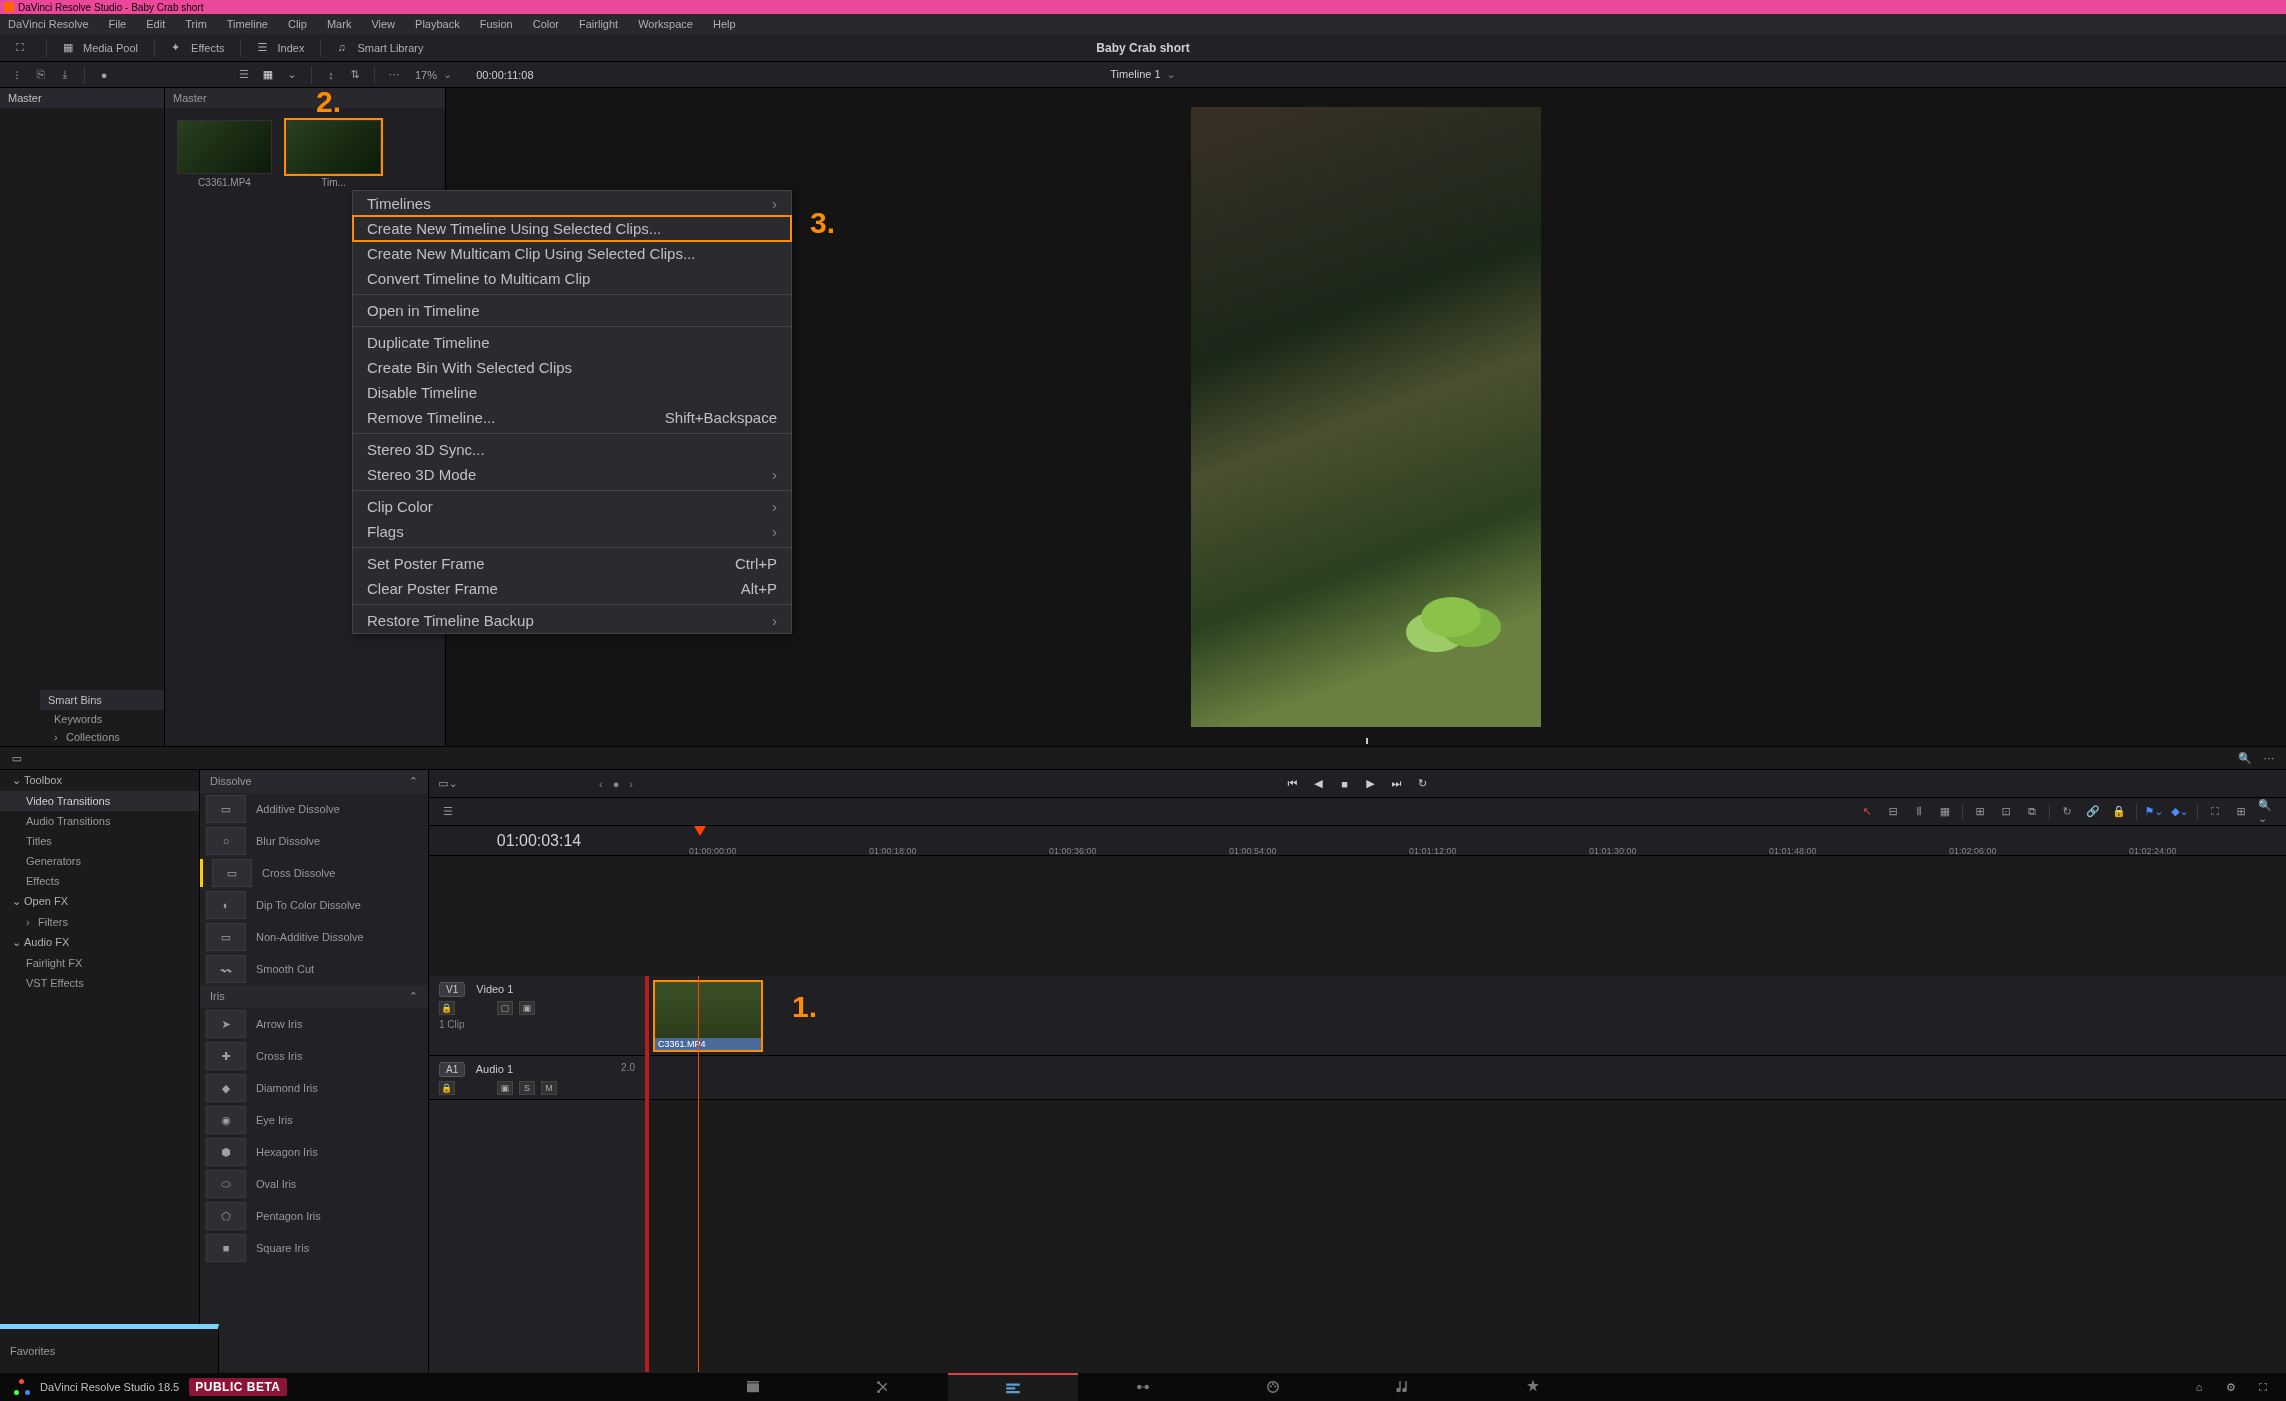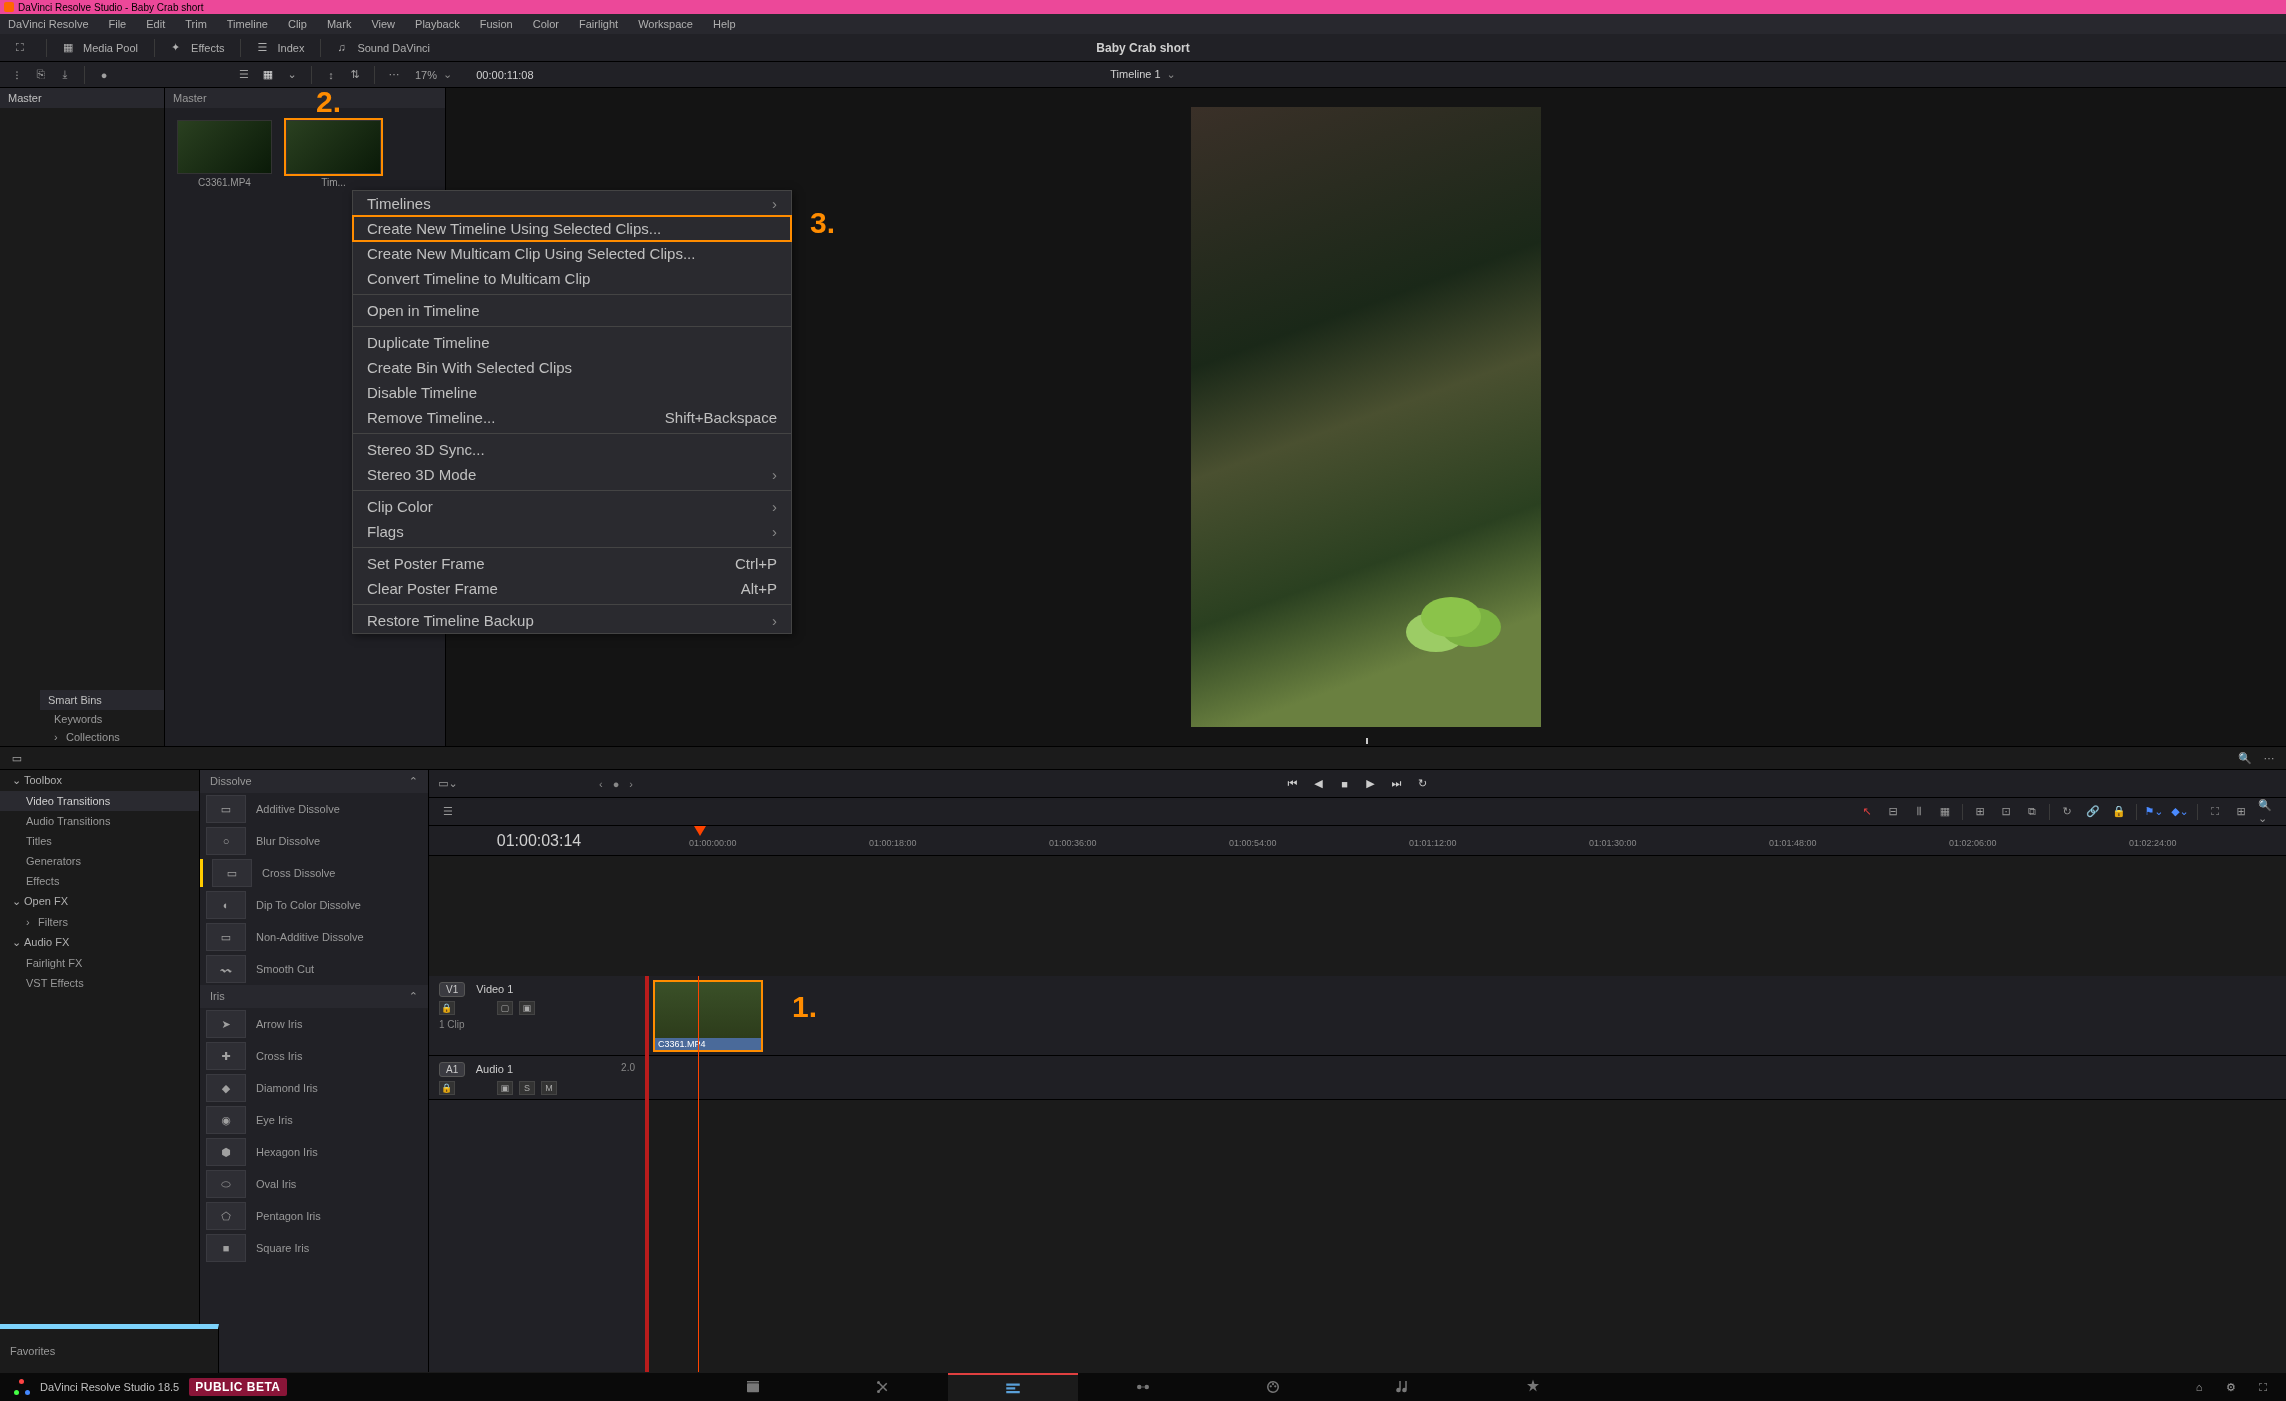--- a/index.html
+++ b/index.html
@@ -62,21 +62,21 @@
 .transport-btns div { width: 14px; height: 14px; color: #ccc; cursor: pointer; display:flex; align-items:center; justify-content:center; }
 .tl-tools-row { height: 28px; background: #1f1f24; display: flex; align-items: center; padding: 0 10px; gap: 8px; border-bottom: 1px solid #000; justify-content: flex-end; }
 .tl-tools-left { margin-right: auto; display: flex; gap: 8px; }
 .tl-tool-ico { width: 18px; height: 16px; color: #999; cursor: pointer; display:flex; align-items:center; justify-content:center; }
 .tl-tool-ico.red { color: #e04040; }
 .tl-tool-sep { width: 1px; height: 16px; background: #3a3a3a; }
 
 .tl-ruler-row { height: 30px; display: flex; background: #1f1f24; border-bottom: 1px solid #000; }
 .tl-tc-display { width: 220px; display: flex; align-items: center; justify-content: center; color: #d0d0d0; font-size: 16px; }
 .tl-ruler { flex: 1; position: relative; display: flex; align-items: center; }
-.ruler-mark { position: absolute; top: 12px; font-size: 9px; color: #888; }
+.ruler-mark { position: absolute; top: 20px; font-size: 9px; color: #888; }
 .playhead { position: absolute; top: 0; left: 45px; width: 12px; height: 10px; background: #ff4400; clip-path: polygon(0 0, 100% 0, 50% 100%); }
 
 .tl-tracks { flex: 1; display: flex; background: #1b1b1b; position: relative; }
 .track-headers { width: 220px; background: #212126; border-right: 4px solid #b91c1c; }
 .track-header { border-bottom: 1px solid #000; padding: 6px 10px; }
 .track-header.video { height: 80px; }
 .track-header.audio { height: 44px; }
 .track-badge { display: inline-block; background: #3a3a40; border: 1px solid #555; border-radius: 3px; padding: 1px 6px; font-size: 10px; color: #ccc; margin-right: 8px; }
 .track-name { color: #ccc; font-size: 11px; }
 .track-sub { font-size: 10px; color: #888; margin-top: 4px; }
@@ -158,21 +158,21 @@
       <span>Effects</span>
     </div>
   <div class="tool-sep"></div>
   <div class="tool-btn">
       <span class="ico">☰</span>
       <span>Index</span>
     </div>
   <div class="tool-sep"></div>
   <div class="tool-btn">
       <span class="ico">♫</span>
-      <span>Sound DaVinci</span>
+      <span>Smart Library</span>
     </div>
   <div class="project-name">Baby Crab short</div>
 </div>
 
 <div class="toolbar-sub">
   <div class="ico-btn">⁝</div>
   <div class="ico-btn">⎘</div>
   <div class="ico-btn">⤓</div>
   <div class="tool-sep"></div>
   <div class="ico-btn">●</div>

